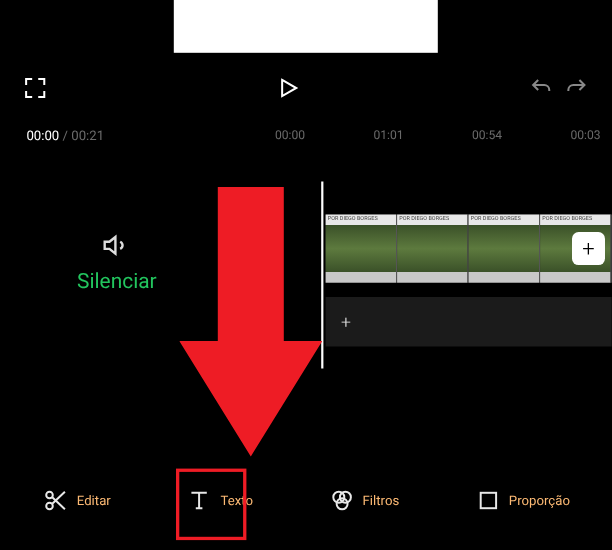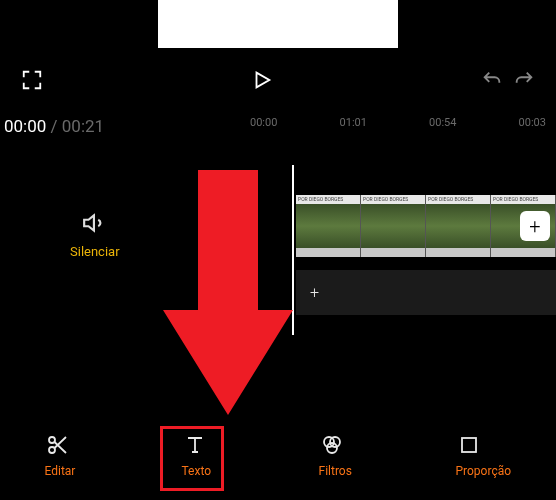--- a/index.html
+++ b/index.html
@@ -42,22 +42,22 @@
       display: flex;
       align-items: center;
       justify-content: center;
       color: #fff;
     }
     
     
     .time-display {
       position: absolute;
       top: 116px;
-      left: 4px;
-      font-size: 17px;
+      left: 24px;
+      font-size: 12px;
     }
     .time-current { color: #fff; }
     .time-total { color: #6a6a6a; }
     
     
     .timeline-ruler {
       position: absolute;
       top: 116px;
       left: 250px;
       right: 10px;
@@ -77,22 +77,22 @@
     }
     
     .mute-control {
       position: absolute;
       top: 55px;
       left: 70px;
       display: flex;
       flex-direction: column;
       align-items: center;
       gap: 8px;
-      color: #eab308;
-      font-size: 13px;
+      color: #22c55e;
+      font-size: 19px;
     }
     
     
     .playhead {
       position: absolute;
       top: 10px;
       left: 292px;
       width: 2px;
       height: 170px;
       background: #fff;
@@ -179,25 +179,25 @@
       left: 0;
       right: 0;
       height: 80px;
       display: flex;
       justify-content: space-around;
       align-items: center;
       padding: 0 4px 10px;
     }
     .tool-item {
       display: flex;
-      flex-direction: column;
-      align-items: flex-start;
+      flex-direction: row;
+      align-items: center;
       gap: 6px;
       min-width: 60px;
-      color: #f97316;
+      color: #fdba74;
       font-size: 12px;
       padding: 6px 2px;
     }
     .tool-icon {
       width: 26px;
       height: 26px;
       display: flex;
       align-items: center;
       justify-content: center;
     }

